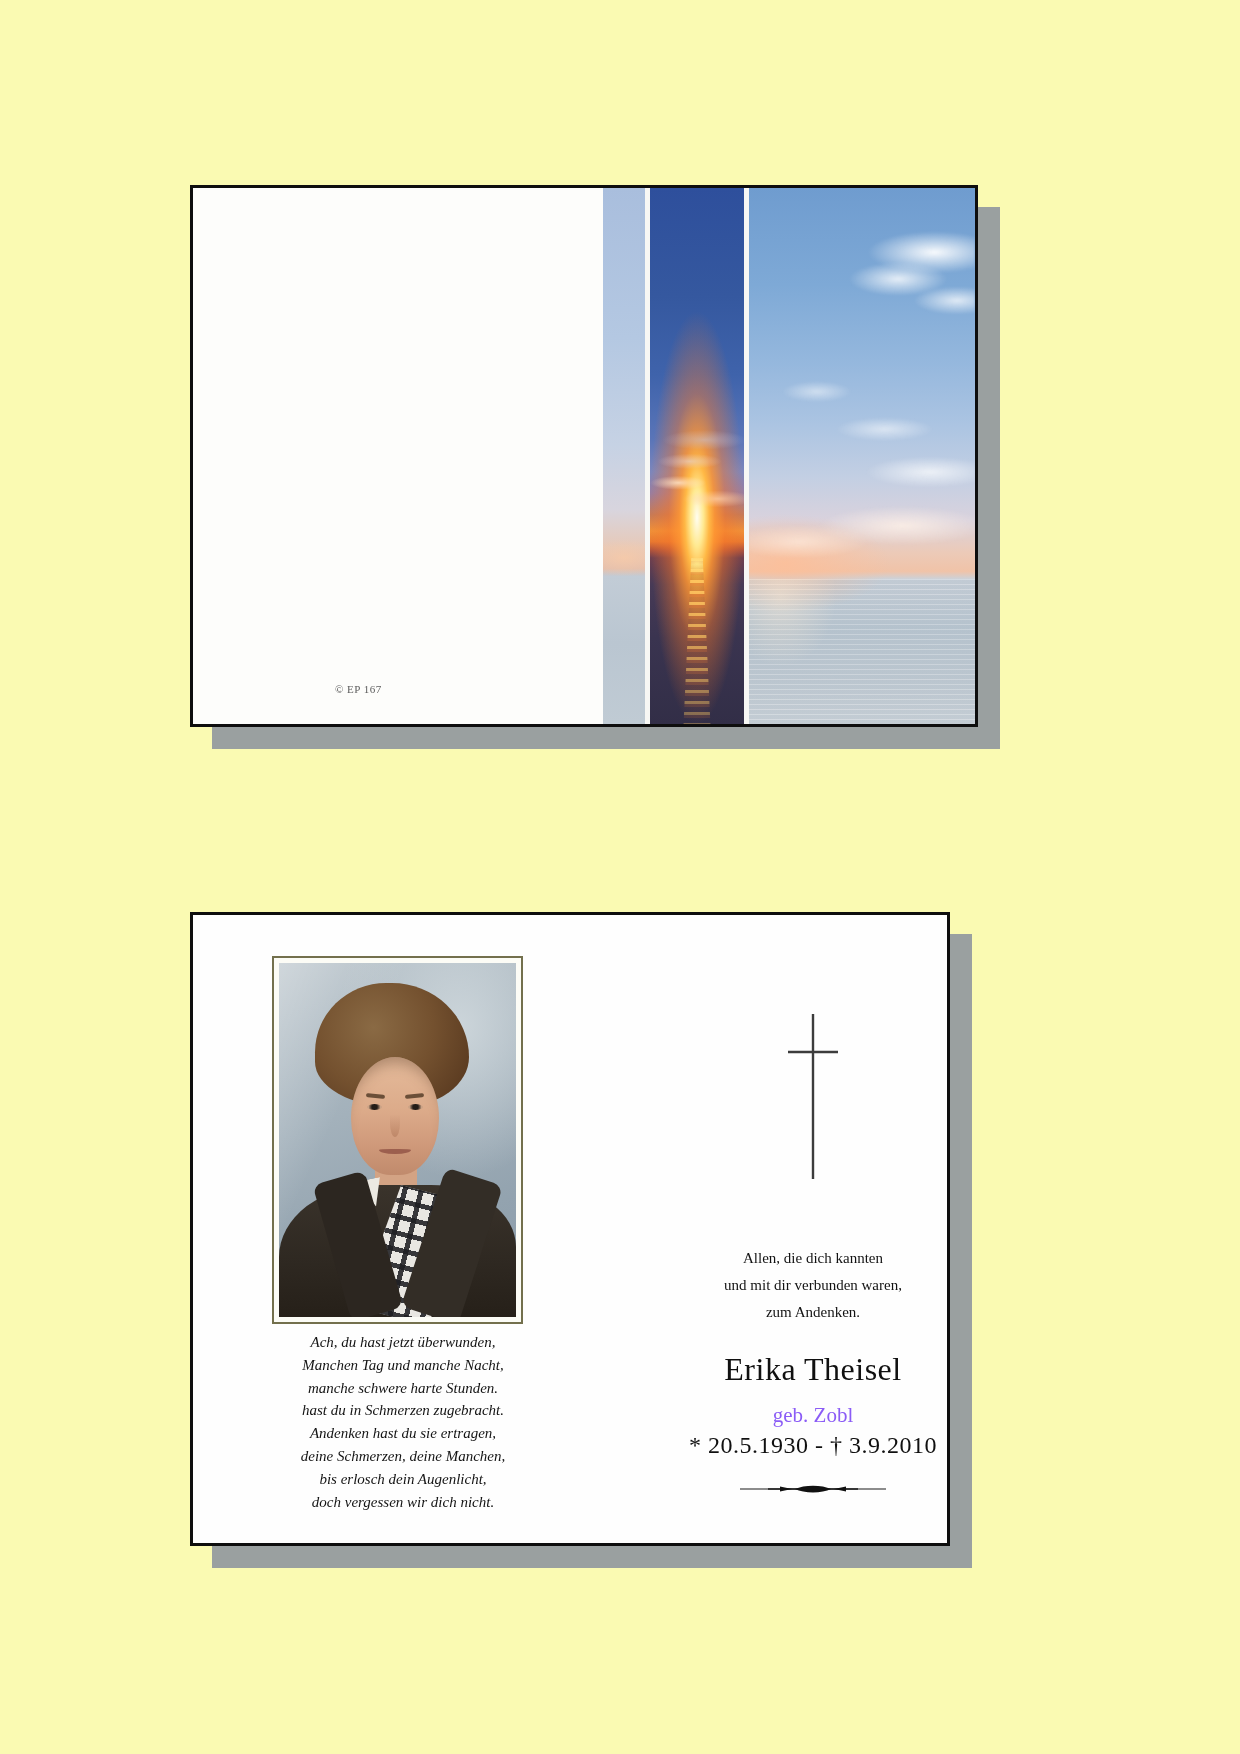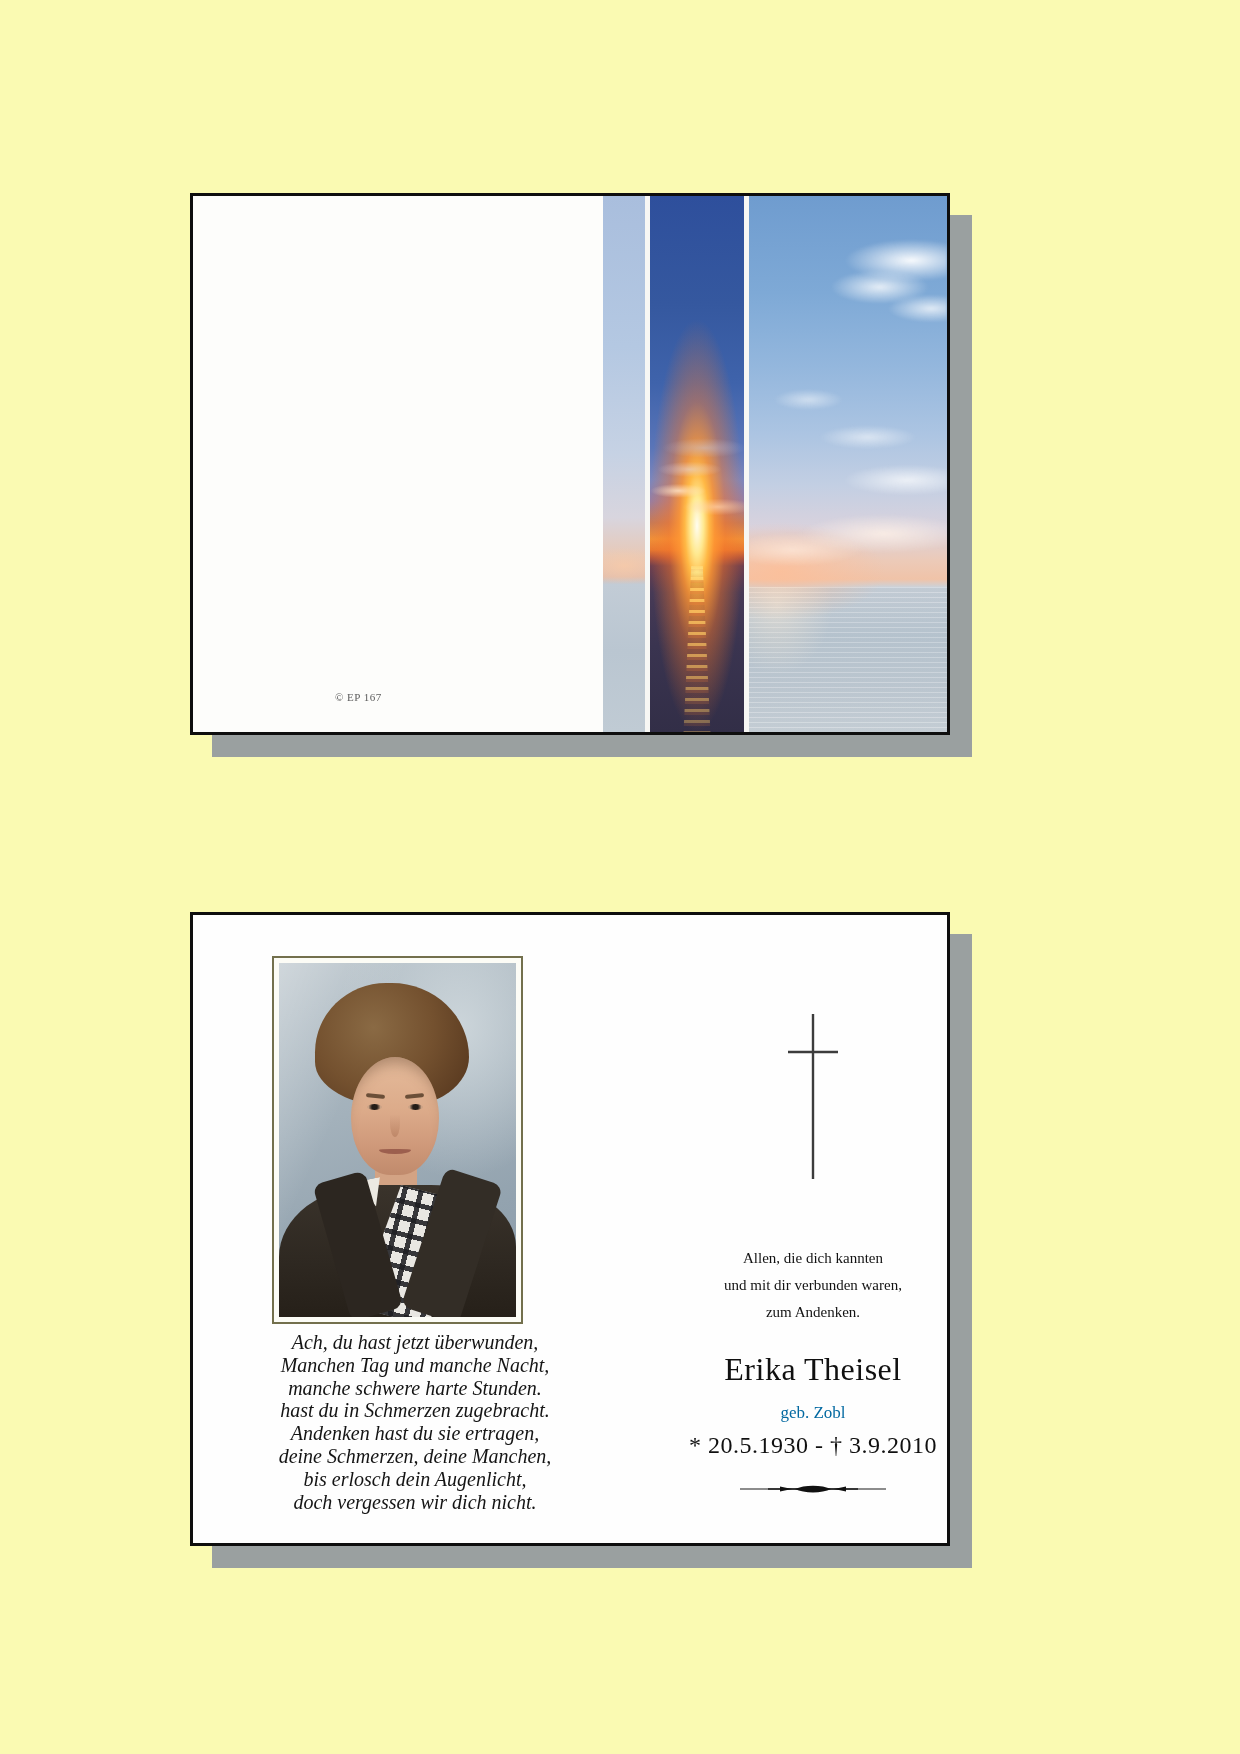--- a/index.html
+++ b/index.html
@@ -11,21 +11,21 @@
   }
   .page{position:absolute;inset:0;width:1240px;height:1754px;background:#fafab2;}
 
   
   .card{
     position:absolute;
     background:#fefefe;
     border:3px solid #0e0e0e;
     box-shadow:22px 22px 0 0 #9aa0a0;
   }
-  .card-top{left:190px;top:193px;width:754px;height:536px;}
+  .card-top{left:190px;top:185px;width:754px;height:536px;padding-left:28px;}
   .card-bottom{left:190px;top:912px;width:754px;height:628px;}
 
   
   .top-inner{position:absolute;inset:0;display:flex;flex-direction:row;}
   .panel-white{width:410px;height:100%;background:#fdfdfb;position:relative;}
   .gapline{width:5px;height:100%;background:#f7f7f4;}
 
   .strip-pale{
     width:42px;height:100%;
     background:
@@ -164,33 +164,33 @@
   .lapel.l{
     position:absolute;left:52px;top:212px;width:54px;height:142px;
     background:#2c2620;transform:rotate(-16deg);border-radius:10px;
   }
   .lapel.r{
     position:absolute;right:34px;top:210px;width:60px;height:146px;
     background:#332d26;transform:rotate(18deg);border-radius:10px;
   }
 
   .poem{
-    position:absolute;left:12px;top:416px;width:420px;
+    position:absolute;left:0px;top:416px;width:420px;
     text-align:center;font-style:italic;
-    font-size:20px;line-height:22.8px;color:#141414;
+    font-size:15px;line-height:22.8px;color:#141414;
   }
 
   .memorial-col{position:absolute;left:450px;top:0;width:340px;text-align:center;}
   .cross-wrap{position:absolute;left:142px;top:97px;width:56px;height:170px;}
   .dedication{position:absolute;left:0;top:330px;width:340px;
     font-size:15px;line-height:27px;color:#121212;}
   .deceased-name{position:absolute;left:0;top:436px;width:340px;
     font-size:32px;color:#101010;letter-spacing:.5px;}
   .maiden-name{position:absolute;left:0;top:488px;width:340px;
-    font-size:17px;color:#0369a1;}
+    font-size:21px;color:#8b5cf6;}
   .life-dates{position:absolute;left:0;top:517px;width:340px;
     font-size:24px;color:#101010;letter-spacing:.5px;}
   .divider-wrap{position:absolute;left:95px;top:566px;width:150px;height:16px;}
 </style>
 </head>
 <body>
 
 <div class="page">
 
   <div class="card card-top">

